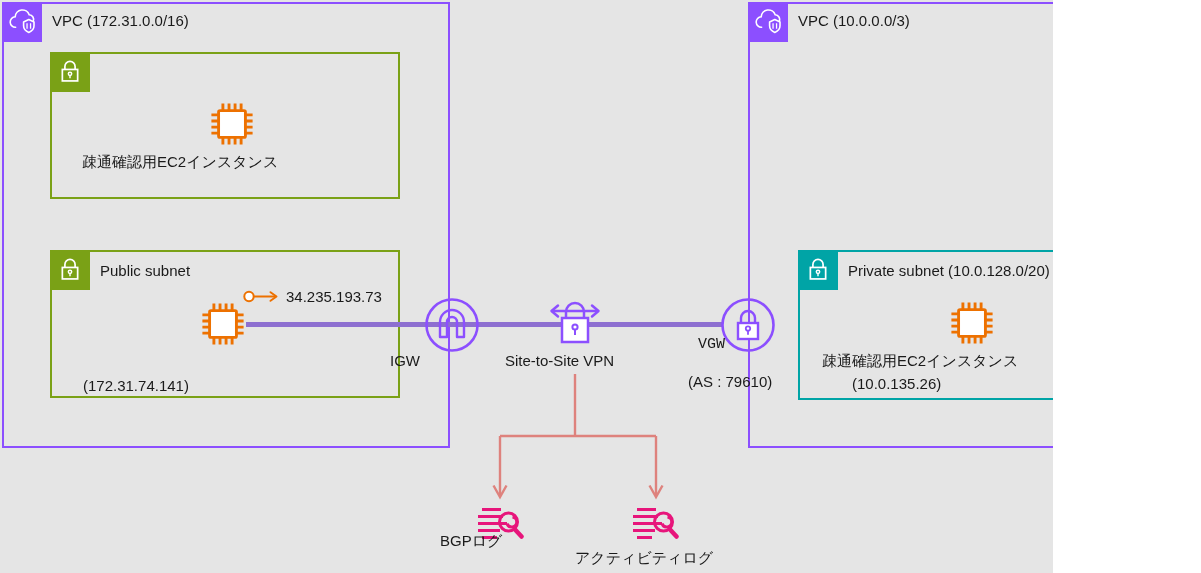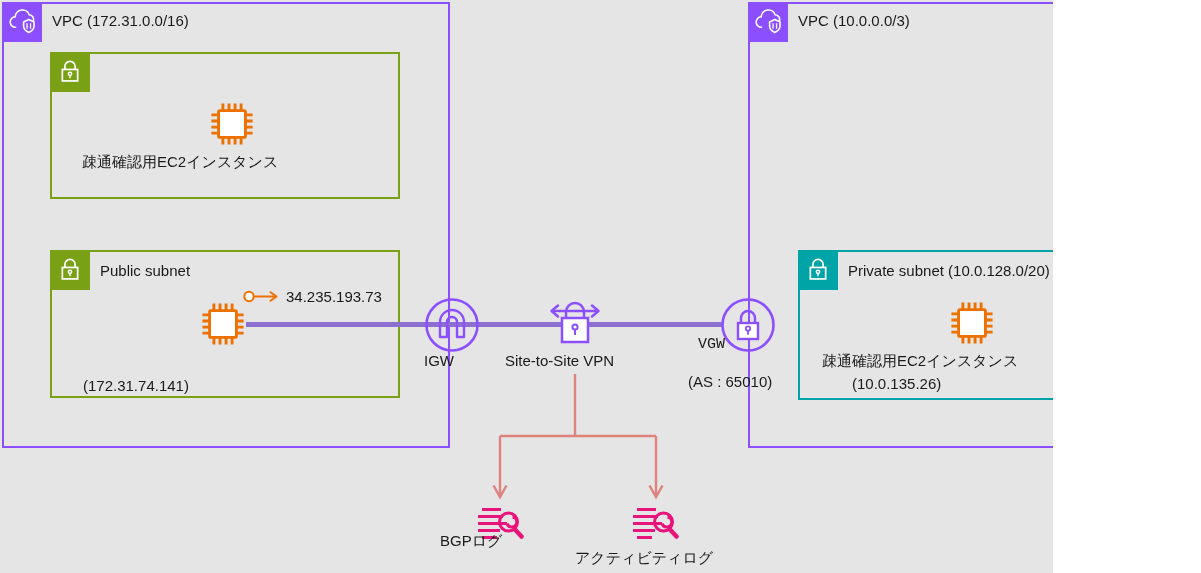--- a/index.html
+++ b/index.html
@@ -136,21 +136,21 @@
   </div>
   <div class="abs label center" style="left:822px;top:352px;width:300px;">疎通確認用EC2インスタンス</div>
   <div class="abs label center" style="left:852px;top:375px;width:300px;">(10.0.135.26)</div>
 
   <div class="abs" style="left:424px;top:297px;">
     <svg width="56" height="56" viewBox="0 0 56 56">
       <circle cx="28" cy="28" r="25.5" fill="none" stroke="#8C4FFF" stroke-width="2.6"></circle>
       <path d="M16 40 V25 A12 12 0 0 1 40 25 V40 H33 V25 A5 5 0 0 0 23 25 V40 Z" fill="none" stroke="#8C4FFF" stroke-width="2.4" stroke-linejoin="round"></path>
     </svg>
   </div>
-  <div class="abs label center" style="left:424px;top:352px;width:100px;">IGW</div>
+  <div class="abs label center" style="left:390px;top:352px;width:100px;">IGW</div>
 
   <div class="abs" style="left:549px;top:296px;">
     <svg width="52" height="58" viewBox="0 0 52 58">
       <path d="M17 22 v-6 a9 9 0 0 1 18 0 v6" fill="none" stroke="#8C4FFF" stroke-width="2.5"></path>
       <path d="M4 15 H48" stroke="#8C4FFF" stroke-width="2.5" fill="none"></path>
       <path d="M9 9.5 L2.5 15 L9 20.5" fill="none" stroke="#8C4FFF" stroke-width="2.5" stroke-linejoin="round" stroke-linecap="round"></path>
       <path d="M43 9.5 L49.5 15 L43 20.5" fill="none" stroke="#8C4FFF" stroke-width="2.5" stroke-linejoin="round" stroke-linecap="round"></path>
       <rect x="13" y="22" width="26" height="24" fill="#fff" stroke="#8C4FFF" stroke-width="2.5"></rect>
       <circle cx="26" cy="31" r="2.6" fill="none" stroke="#8C4FFF" stroke-width="2"></circle>
       <path d="M26 33.6 V39" stroke="#8C4FFF" stroke-width="2"></path>
@@ -161,21 +161,21 @@
   <div class="abs" style="left:720px;top:297px;">
     <svg width="56" height="56" viewBox="0 0 56 56">
       <circle cx="28" cy="28" r="25.5" fill="none" stroke="#8C4FFF" stroke-width="2.6"></circle>
       <path d="M21 26 v-5 a7 7 0 0 1 14 0 v5" fill="none" stroke="#8C4FFF" stroke-width="2.4"></path>
       <rect x="18" y="26" width="20" height="16" fill="#fff" stroke="#8C4FFF" stroke-width="2.4"></rect>
       <circle cx="28" cy="31.5" r="2.2" fill="none" stroke="#8C4FFF" stroke-width="1.8"></circle>
       <path d="M28 33.7 V37.8" stroke="#8C4FFF" stroke-width="1.8"></path>
     </svg>
   </div>
   <div class="abs label center" style="left:698px;top:336px;width:100px;font-family:Liberation Mono, monospace;">VGW</div>
-  <div class="abs label center" style="left:688px;top:373px;width:120px;">(AS : 65010)</div>
+  <div class="abs label center" style="left:688px;top:373px;width:120px;">(AS : 79610)</div>
 
   <svg class="abs" style="left:0;top:0;pointer-events:none;" width="1201" height="573" viewBox="0 0 1201 573">
     <g stroke="#DE827D" stroke-width="2.4" fill="none">
       <path d="M575 374 V436"></path>
       <path d="M500 436 H656"></path>
       <path d="M500 436 V495"></path>
       <path d="M656 436 V495"></path>
       <path d="M493.5 485.5 L500 497 L506.5 485.5"></path>
       <path d="M649.5 485.5 L656 497 L662.5 485.5"></path>
     </g>

